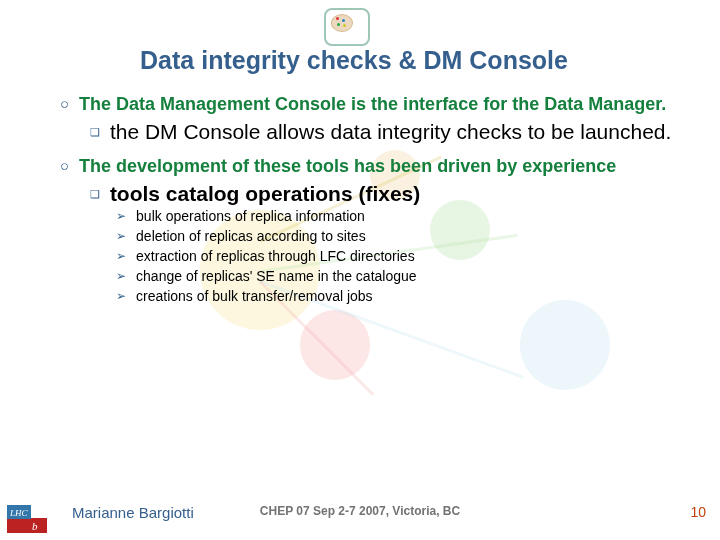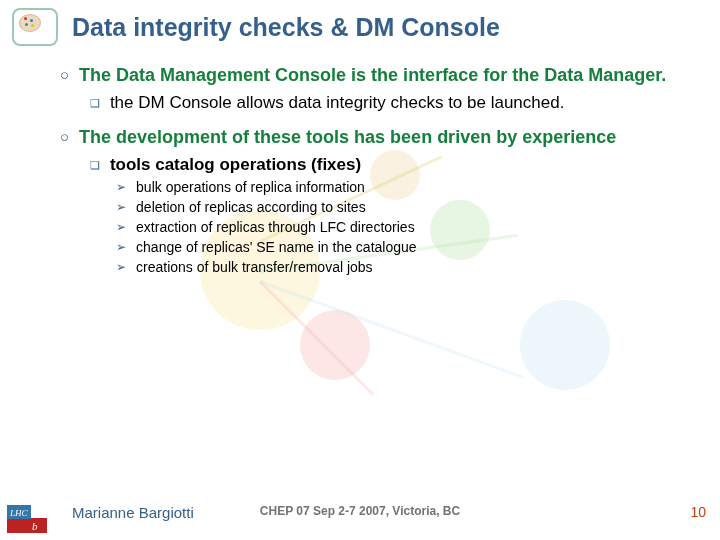--- a/index.html
+++ b/index.html
@@ -25,21 +25,22 @@
   .bg-line {
     position: absolute;
     height: 3px;
     opacity: 0.3;
     transform-origin: left center;
   }
   .content { position: relative; z-index: 1; }
   .header {
     display: flex;
     align-items: center;
-    padding: 8px 12px 6px 12px;
+    padding: 8px 12px 6px 0;
+    flex-direction: column;
   }
   .header-icon {
     width: 46px;
     height: 38px;
     border: 2px solid #9ec7b6;
     border-radius: 8px;
     background: #fff;
     position: relative;
     margin-right: 14px;
     flex-shrink: 0;
@@ -96,21 +97,21 @@
   .lvl2 > li > .row { display: flex; }
   .b-square {
     color: #355f8d;
     font-size: 11px;
     margin-right: 10px;
     line-height: 18px;
     flex-shrink: 0;
   }
   .lvl2-text {
     color: #000;
-    font-size: 17px;
+    font-size: 21px;
     line-height: 18px;
     text-align: center;
   }
   .lvl2-text.bold { font-weight: bold; }
   .lvl3 { list-style: none; margin: 4px 0 0 26px; }
   .lvl3 > li { display: flex; margin-bottom: 2px; }
   .b-arrow {
     color: #355f8d;
     font-size: 12px;
     margin-right: 10px;

